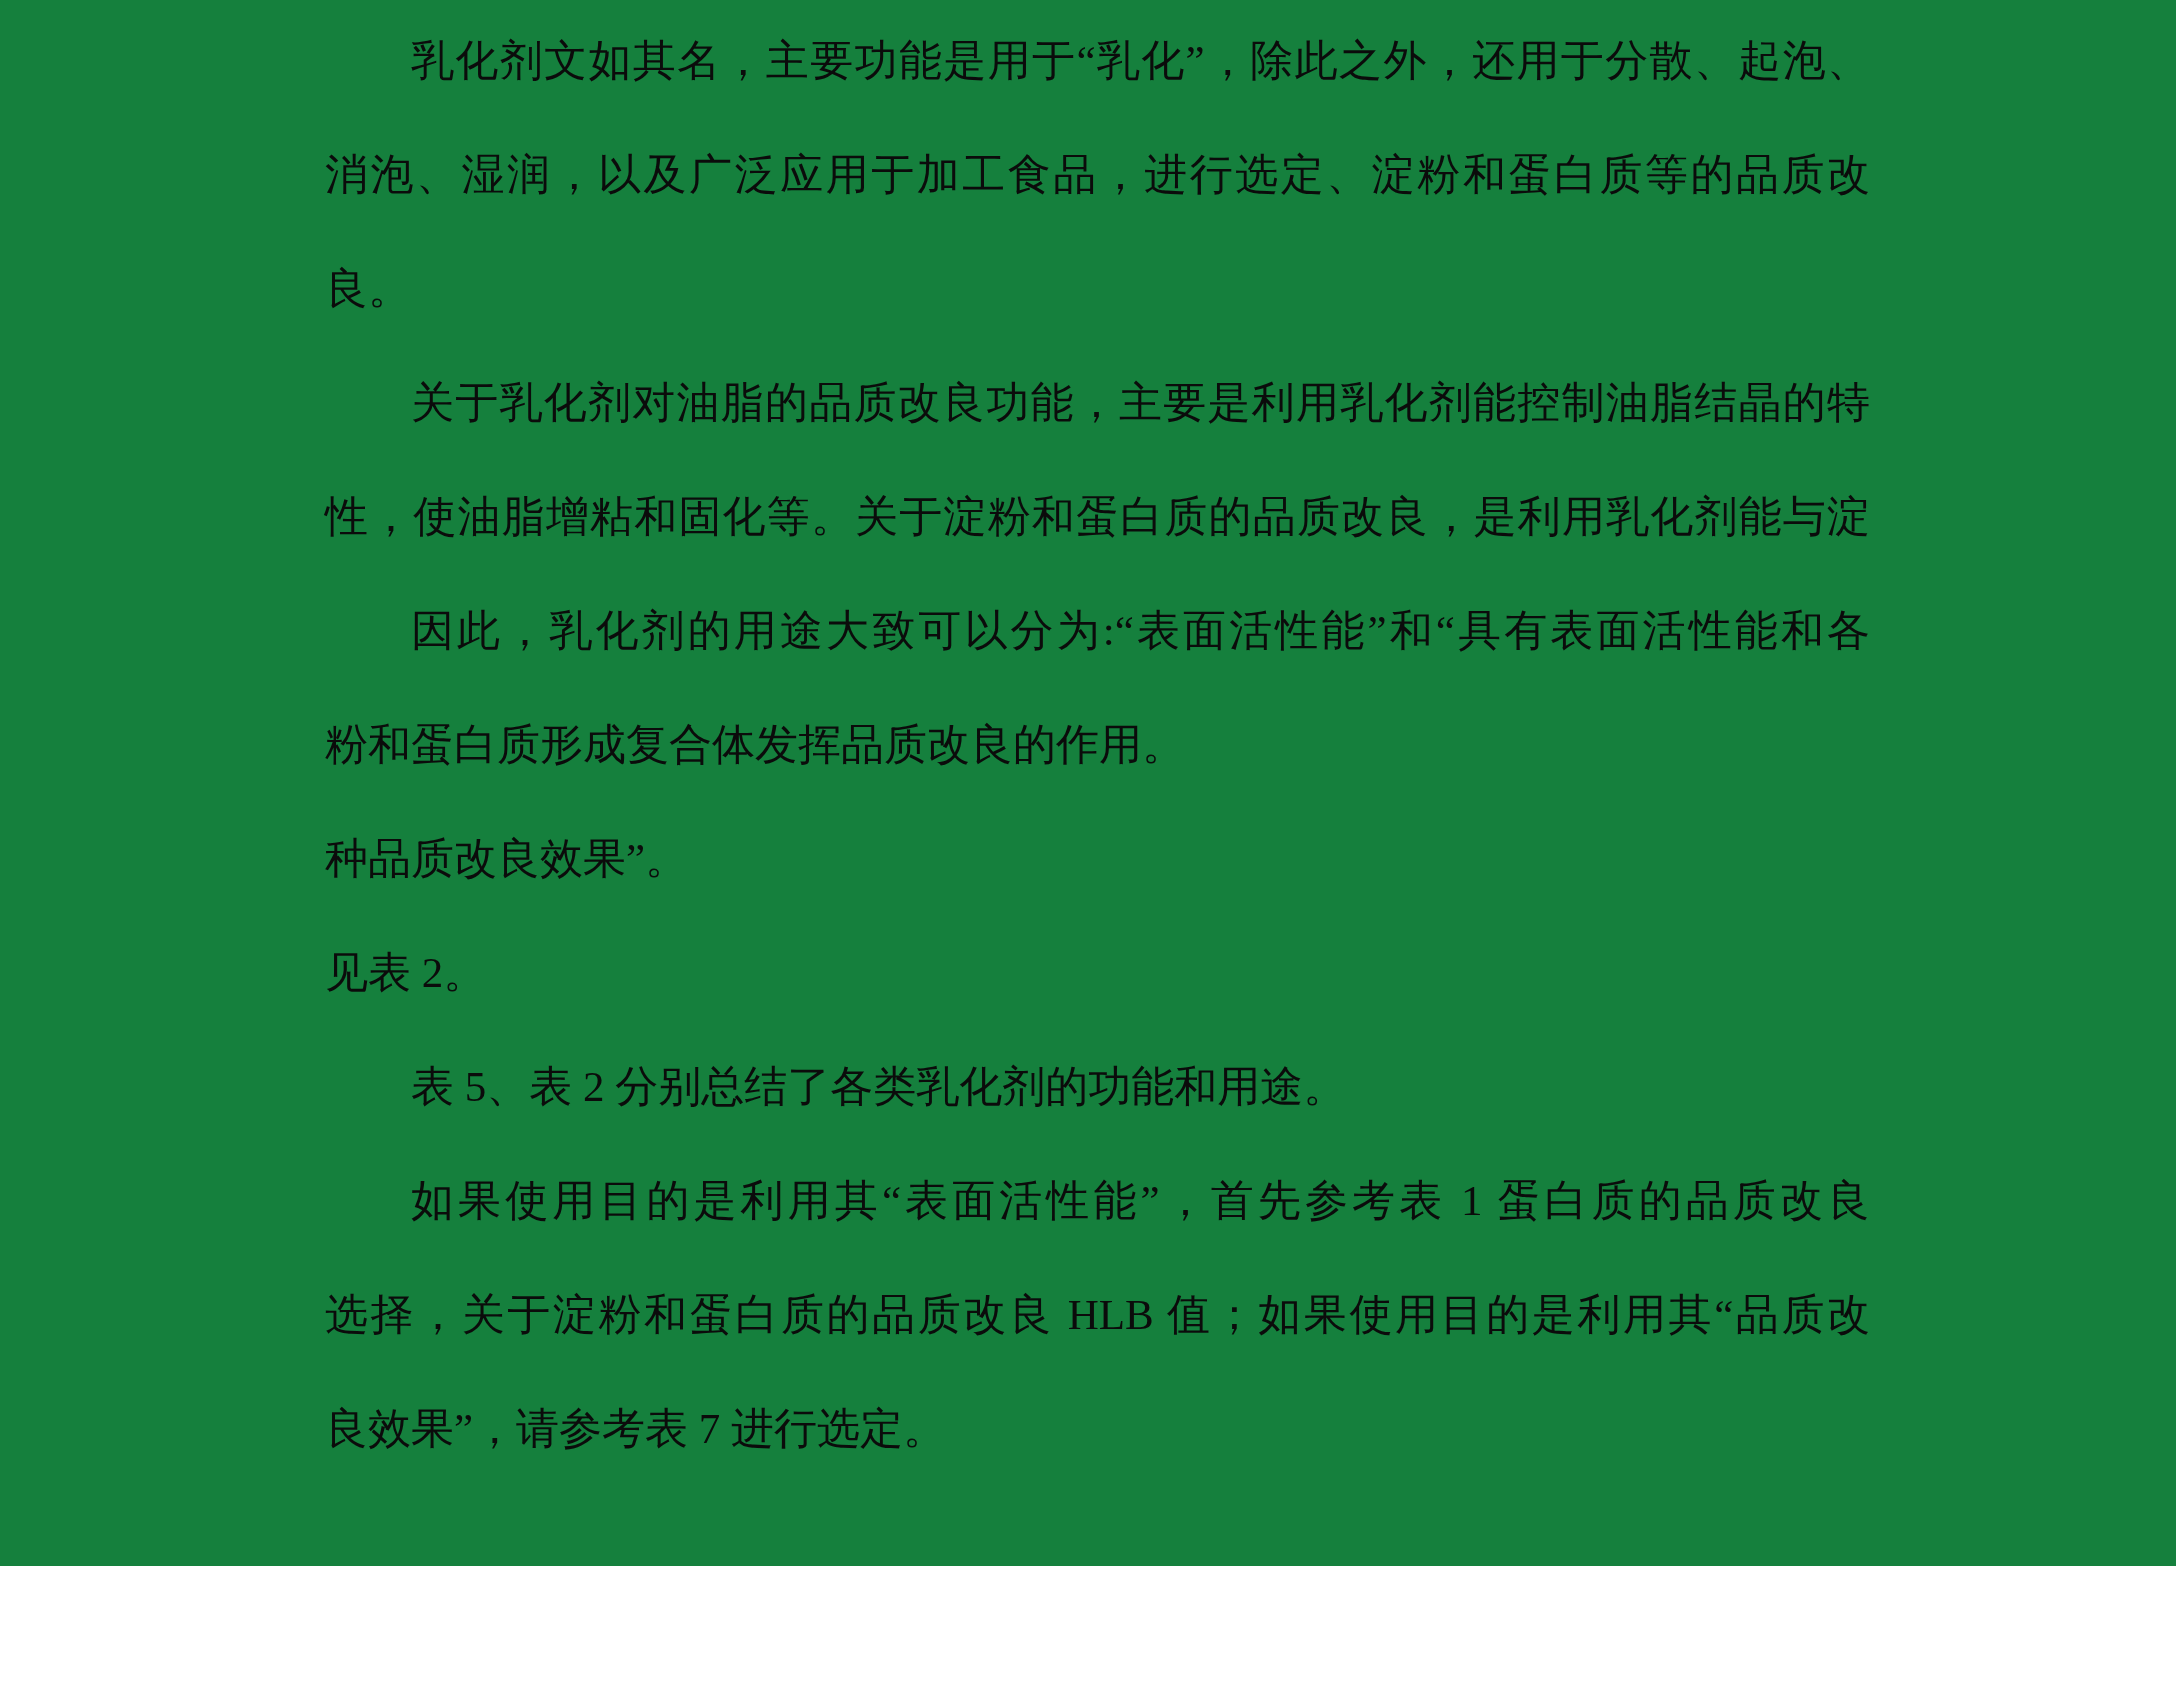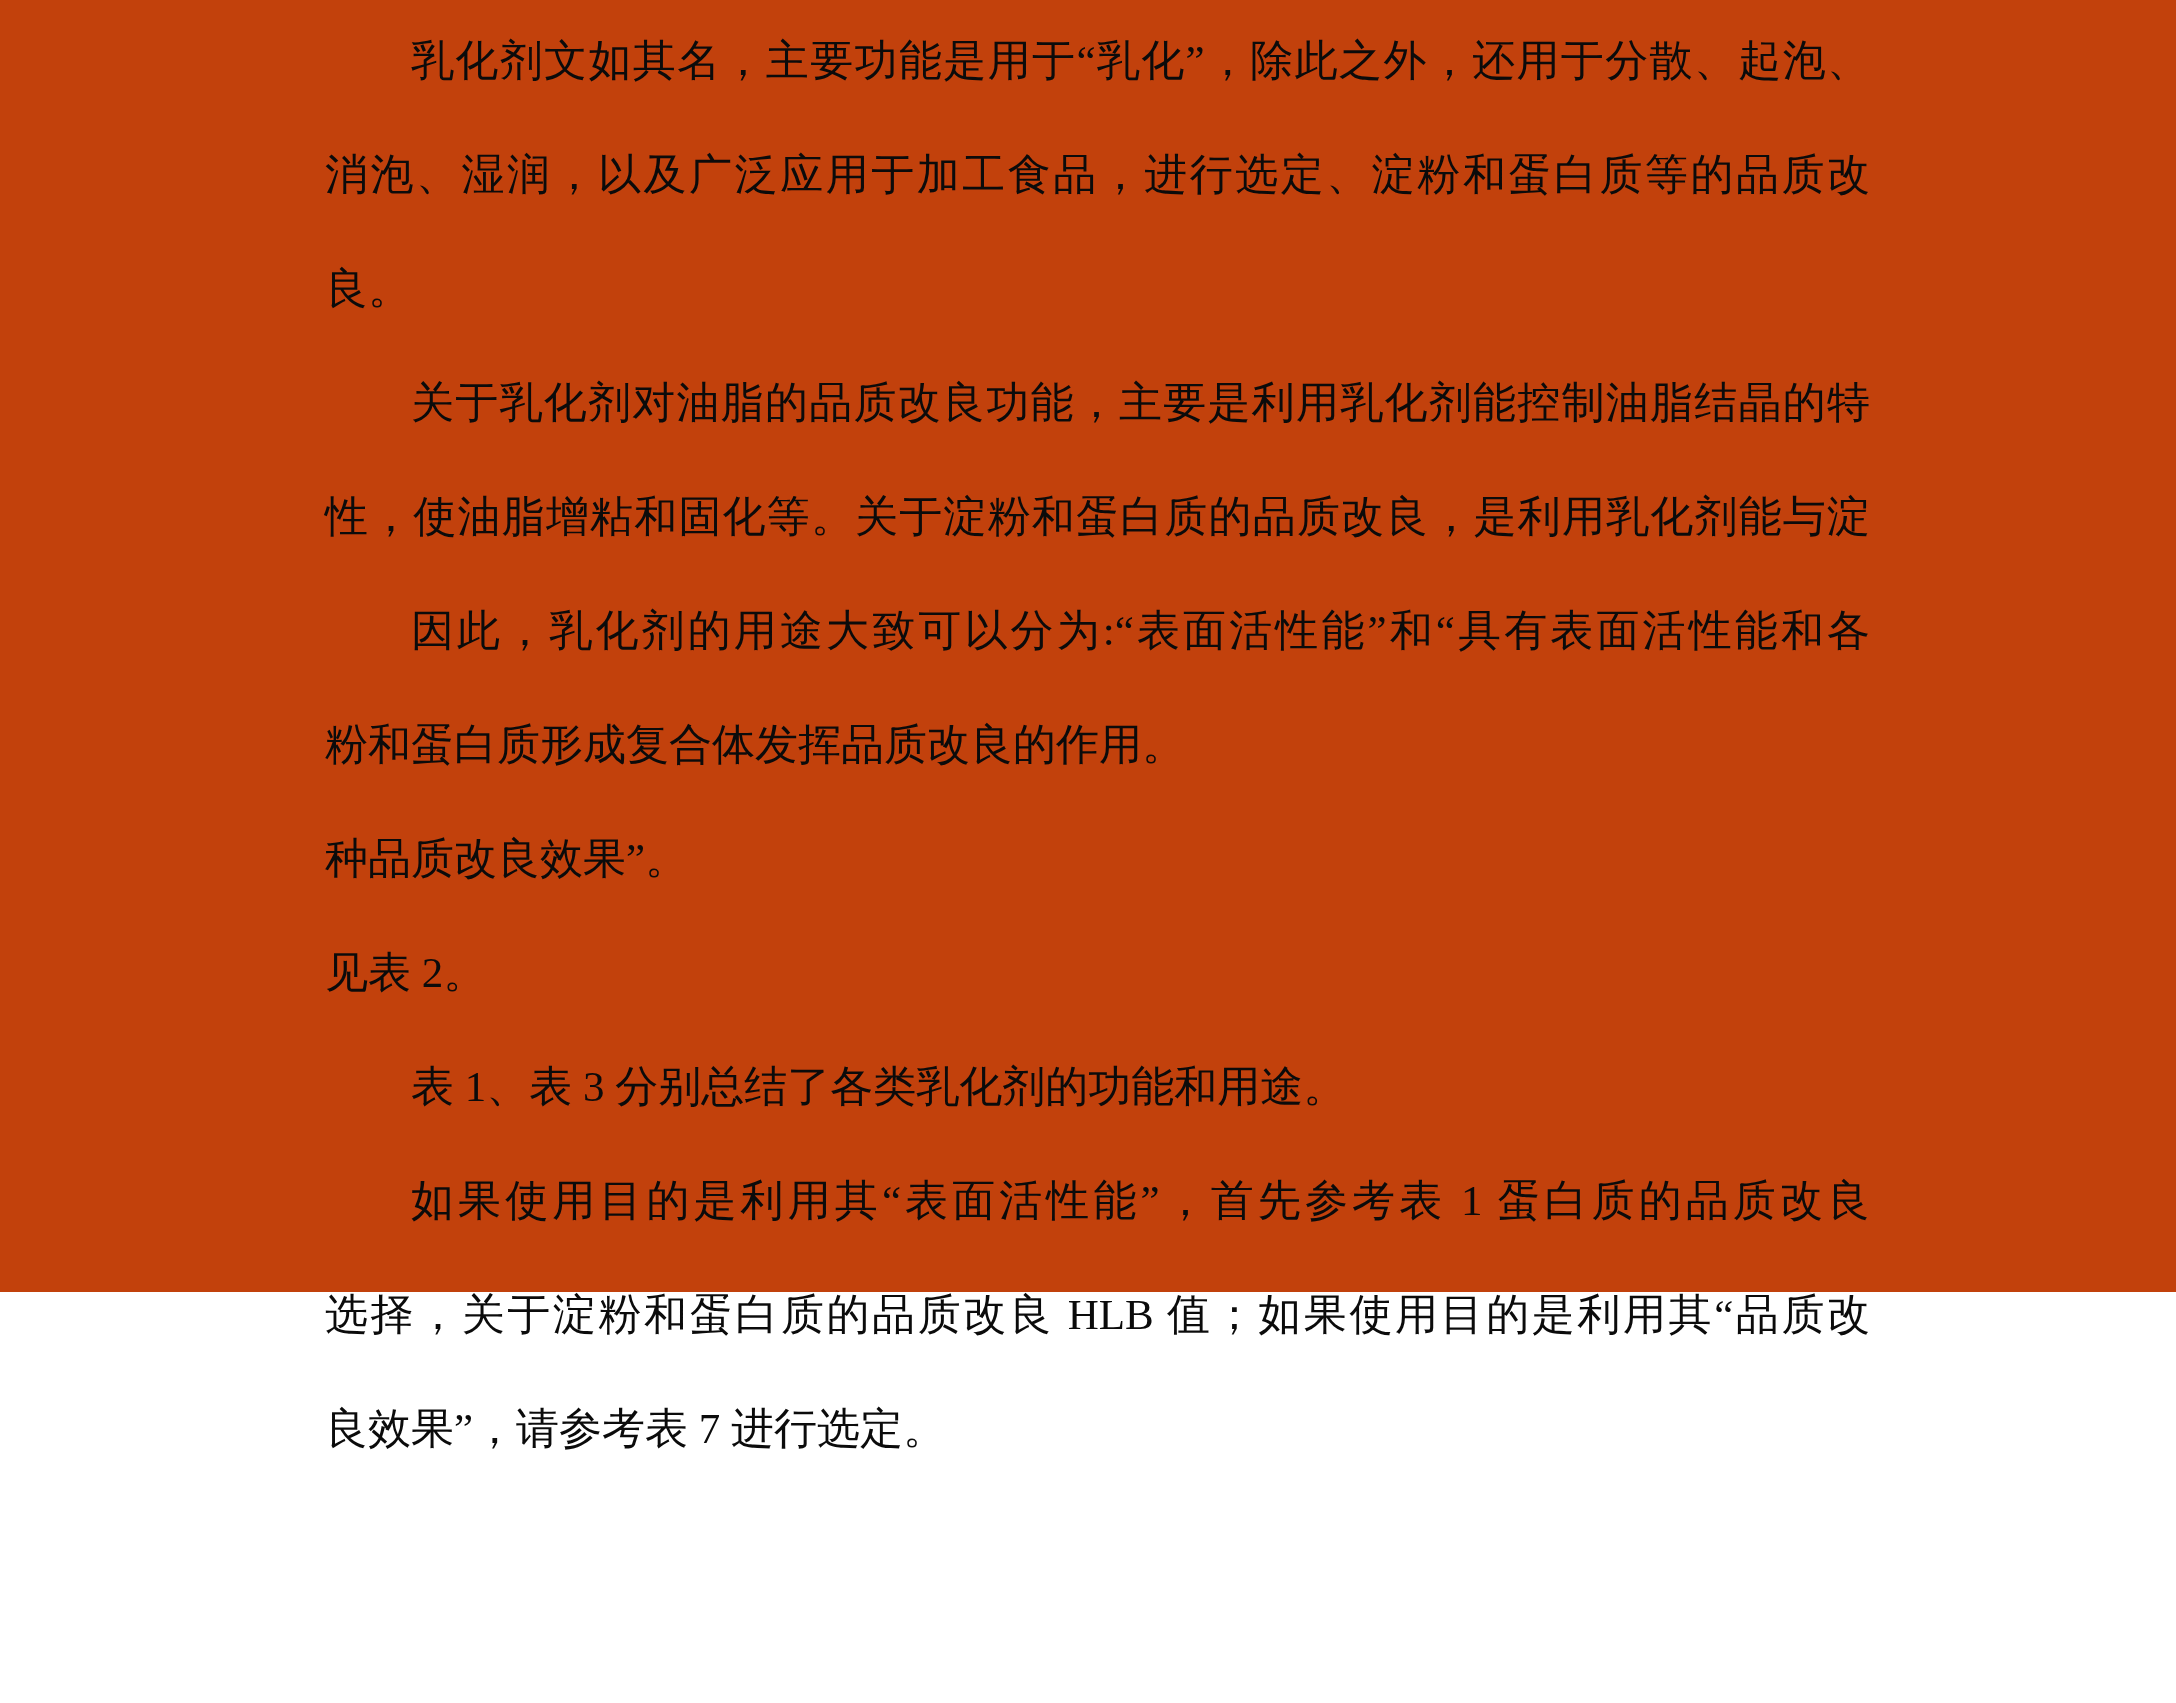--- a/index.html
+++ b/index.html
@@ -11,22 +11,22 @@
     width: 2177px;
     height: 1704px;
     position: relative;
     overflow: hidden;
   }
   .page {
     position: absolute;
     left: 0;
     top: 0;
     width: 2177px;
-    height: 1292px;
-    background: #c2410c;
+    height: 1566px;
+    background: #15803d;
   }
   .text-block {
     position: absolute;
     left: 325px;
     top: 3.5px;
     width: 1545px;
   }
   .line {
     box-sizing: border-box;
     width: 100%;
@@ -64,21 +64,21 @@
     <div class="line fill indent">关于乳化剂对油脂的品质改良功能，主要是利用乳化剂能控制油脂结晶的特</div>
     <div class="line fill">性，使油脂增粘和固化等。关于淀粉和蛋白质的品质改良，是利用乳化剂能与淀</div>
     <div class="line fill indent">因此，乳化剂的用途大致可以分为:“表面活性能”和“具有表面活性能和各</div>
 
     <div class="line">粉和蛋白质形成复合体发挥品质改良的作用。</div>
     <div class="line">种品质改良效果”。</div>
 
 
     <div class="line">见表 2。</div>
 
-    <div class="line indent">表 1、表 3 分别总结了各类乳化剂的功能和用途。</div>
+    <div class="line indent">表 5、表 2 分别总结了各类乳化剂的功能和用途。</div>
 
     <div class="line fill indent">
       <span>如果使用目的是利用其“表面活性能”，首先参考</span><span class="uline">表 1 </span><span>蛋白质的品质改良</span>
     </div>
     <div class="line fill">选择，关于淀粉和蛋白质的品质改良 HLB 值；如果使用目的是利用其“品质改</div>
     <div class="line">
       <span>良效果”，请参考</span><span class="uline">表 7 </span><span>进行选定。</span>
     </div>
 
   </div>

